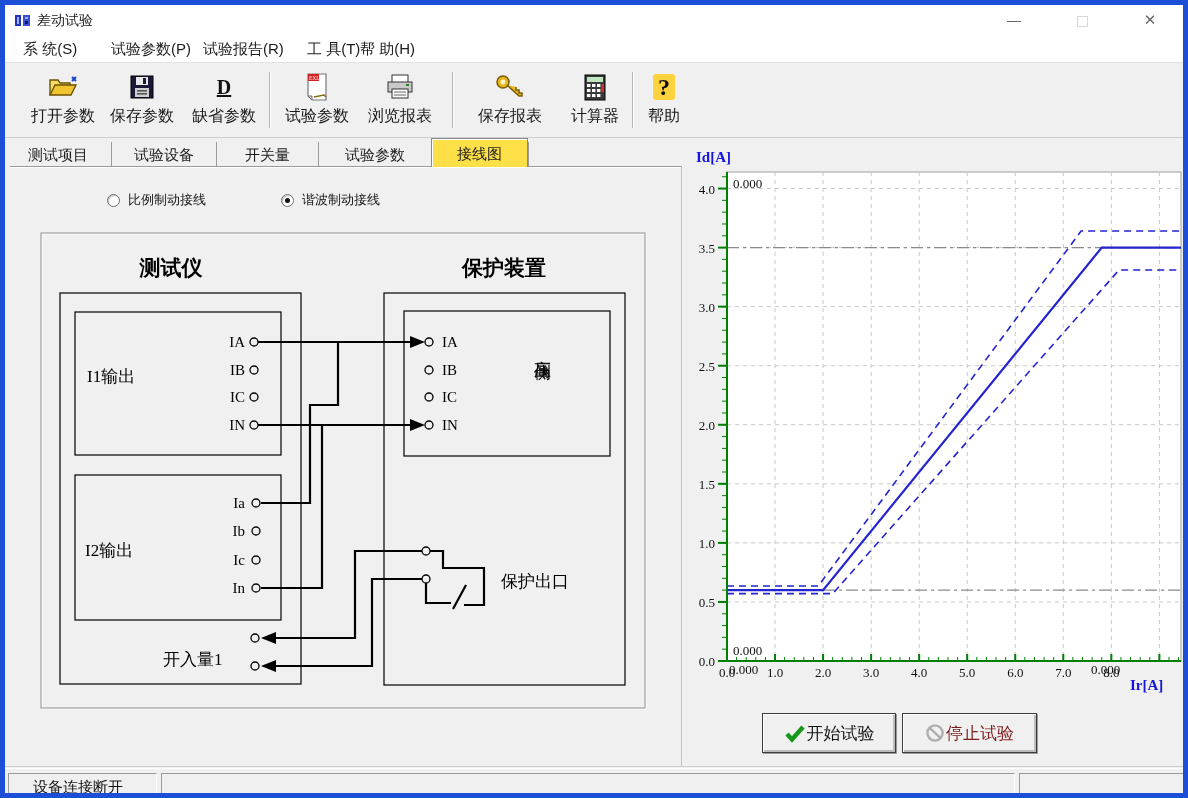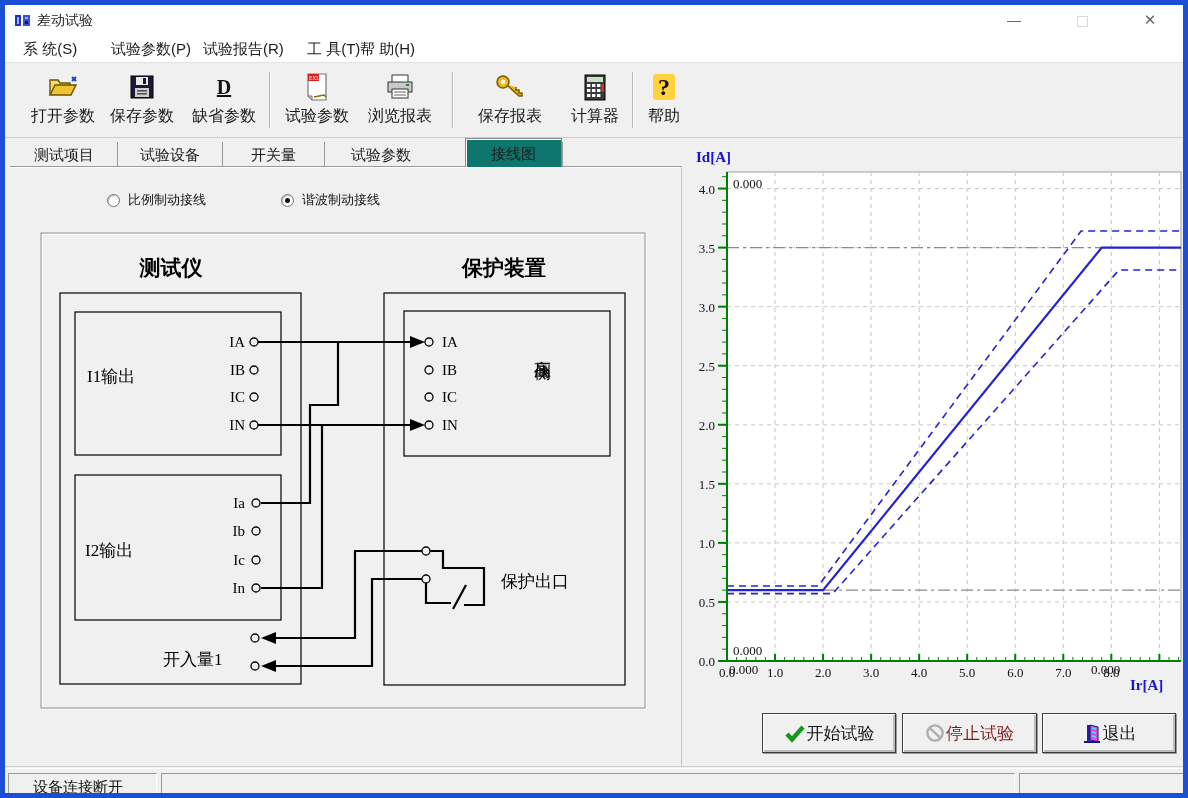--- a/index.html
+++ b/index.html
@@ -23,27 +23,27 @@
   .menu-item{position:absolute;top:0;height:28px;line-height:28px;font-size:15px;color:#1c1c1c;padding:0 4px;}
   
   .toolbar{position:absolute;left:0;top:59px;width:100%;height:74px;background:#f0f0f0;border-bottom:1px solid #cfcfcf;}
   .tbtn{position:absolute;top:4px;height:66px;text-align:center;}
   .tbtn .ticon{height:38px;display:flex;align-items:center;justify-content:center;}
   .tbtn .tlabel{font-size:16px;color:#1a1a1a;line-height:20px;white-space:nowrap;}
   .tsep{position:absolute;top:8px;height:56px;width:2px;border-left:1px solid #b5b5b5;border-right:1px solid #fdfdfd;}
   .glyph-d{font-family:"Liberation Serif",serif;font-weight:bold;font-size:20px;text-decoration:underline;color:#111;}
   .glyph-q{font-family:"Liberation Serif",serif;font-weight:bold;font-size:24px;color:#111;background:#ffd23e;padding:0 5px;border-radius:3px;line-height:26px;}
   
-  .tabbar{position:absolute;left:6px;top:136px;height:26px;display:flex;align-items:flex-end;z-index:3;}
+  .tabbar{position:absolute;left:0;top:136px;height:26px;display:flex;align-items:flex-end;z-index:3;}
   .tab{height:25px;line-height:25px;text-align:center;font-size:15px;color:#1c1c1c;border-left:1px solid #9a9a9a;position:relative;}
   .tab:first-child{border-left:none;}
   .tab.active{
-    height:29px;line-height:29px;margin-top:-4px;background:#0f766e;
+    height:29px;line-height:29px;margin-top:-4px;background:#fde047;
     border:1px solid #8a8a8a;border-bottom:none;
-    box-shadow:inset 1px 1px 0 #ffffff;z-index:4;margin-left:28px;
+    box-shadow:inset 1px 1px 0 #ffffff;z-index:4;
   }
   .tab-end{height:25px;width:1px;border-left:1px solid #9a9a9a;}
   
   .page{position:absolute;left:5px;top:161px;width:672px;height:600px;background:#f0f0f0;
         border-top:1px solid #9a9a9a;border-right:1px solid #c4c4c4;
         box-shadow:inset 0 1px 0 #ffffff;}
   .radio-row{position:absolute;display:flex;align-items:center;gap:8px;font-size:13px;color:#141414;}
   .radio-circle{width:13px;height:13px;border-radius:50%;background:#fff;border:1px solid #707070;
         box-shadow:inset 1px 1px 1px rgba(0,0,0,0.25);position:relative;}
   .radio-circle .dot{position:absolute;left:3px;top:3px;width:5px;height:5px;border-radius:50%;background:#111;}
@@ -462,31 +462,20 @@
     </svg>
     <span>开始试验</span>
   </div>
   <div class="abtn disabled" style="left:897px;width:135px">
     <svg width="20" height="20" viewBox="0 0 20 20">
       <circle cx="10" cy="10" r="7.6" stroke="#aeaeae" stroke-width="2.4" fill="none"></circle>
       <line x1="4.8" y1="5.2" x2="15.2" y2="14.6" stroke="#aeaeae" stroke-width="2.4"></line>
     </svg>
     <span>停止试验</span>
   </div>
-  <div class="abtn" style="left:1037px;width:134px">
-    <svg width="20" height="21" viewBox="0 0 20 21">
-      <path d="M2,19 H18" stroke="#101080" stroke-width="2"></path>
-      <rect x="5" y="2" width="3" height="17" fill="#2020a0"></rect>
-      <polygon points="8,2 16,4 16,19 8,17" fill="#e24ae2" stroke="#101080" stroke-width="1"></polygon>
-      <line x1="10" y1="5" x2="14" y2="6" stroke="#40e8e8" stroke-width="1.4"></line>
-      <line x1="10" y1="9" x2="14" y2="10" stroke="#40e8e8" stroke-width="1.4"></line>
-      <line x1="10" y1="13" x2="14" y2="14" stroke="#40e8e8" stroke-width="1.4"></line>
-    </svg>
-    <span>退出</span>
-  </div>
 
   <div class="status-groove"></div>
   <div class="statusbar">
     <div class="spane" style="left:3px;width:149px">设备连接断开</div>
     <div class="spane" style="left:156px;width:854px"></div>
     <div class="spane" style="left:1014px;width:170px"></div>
   </div>
 
 </div>
 

